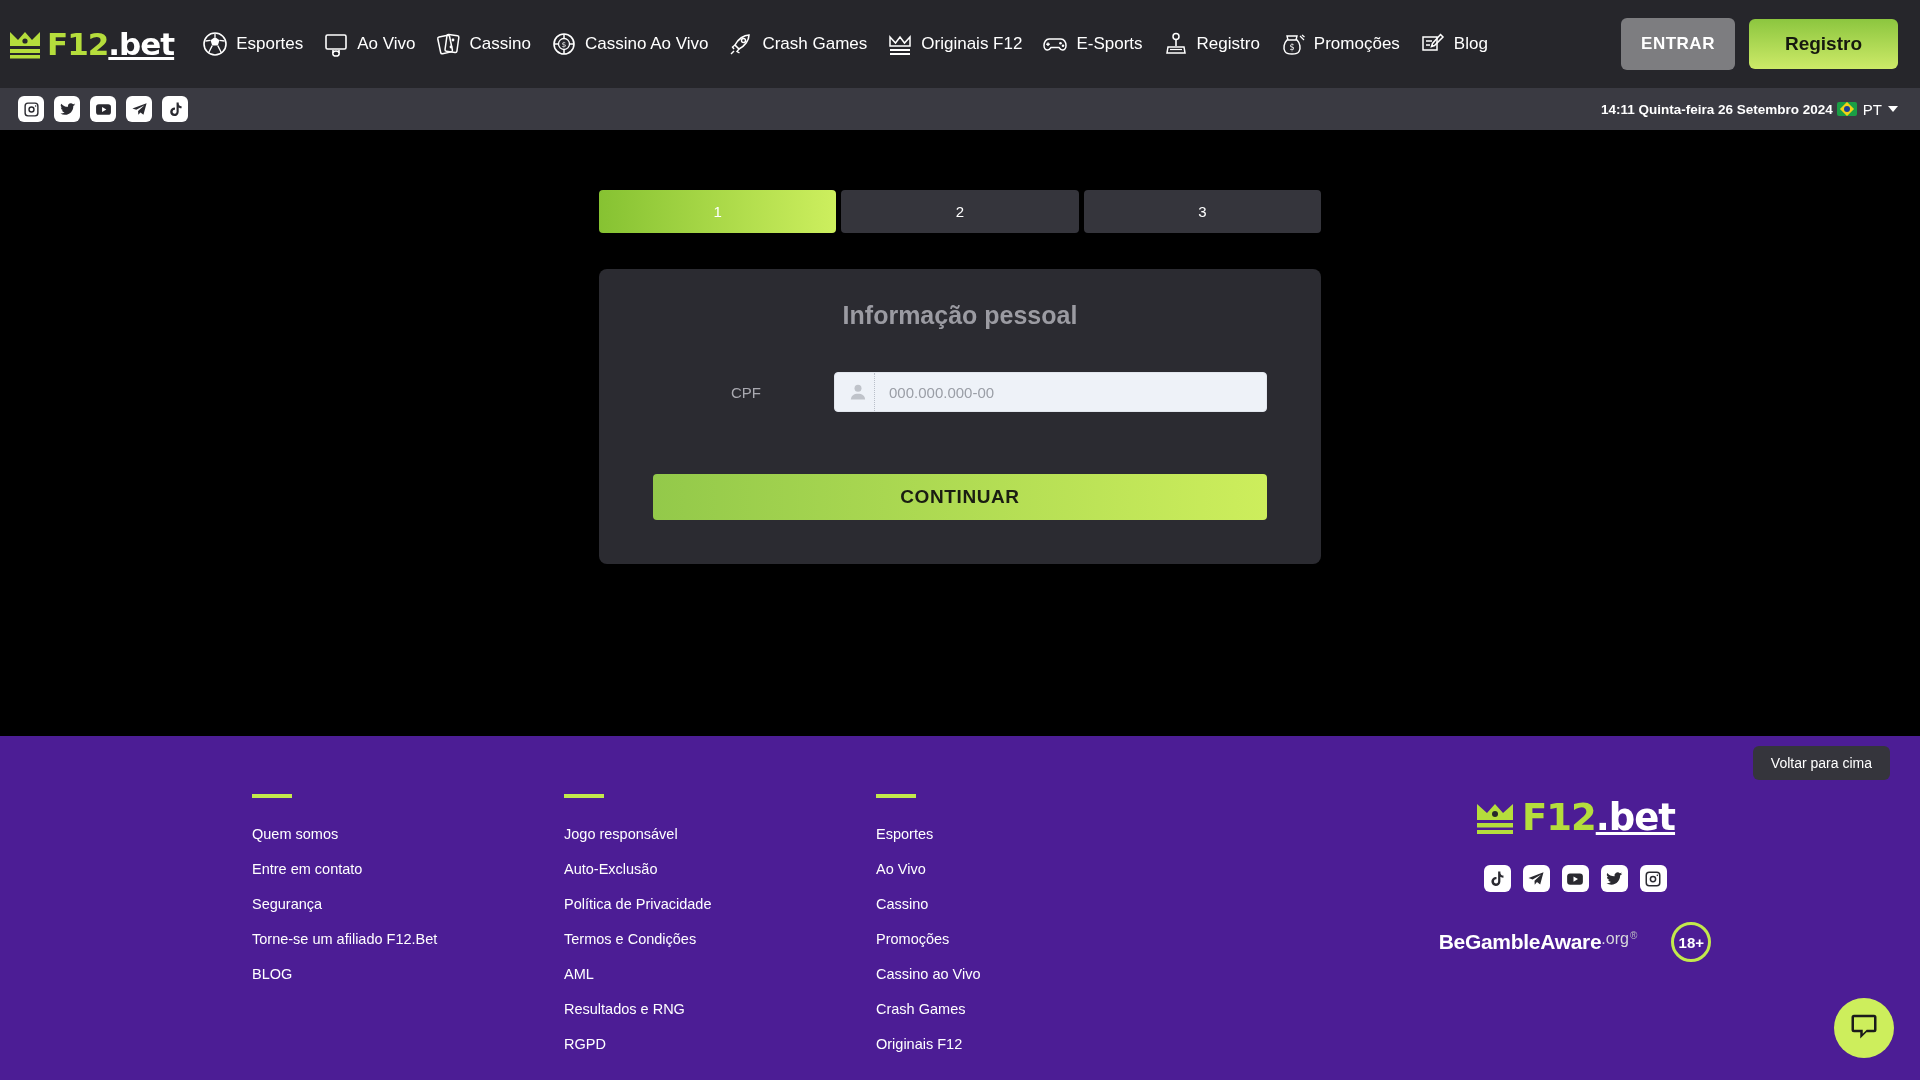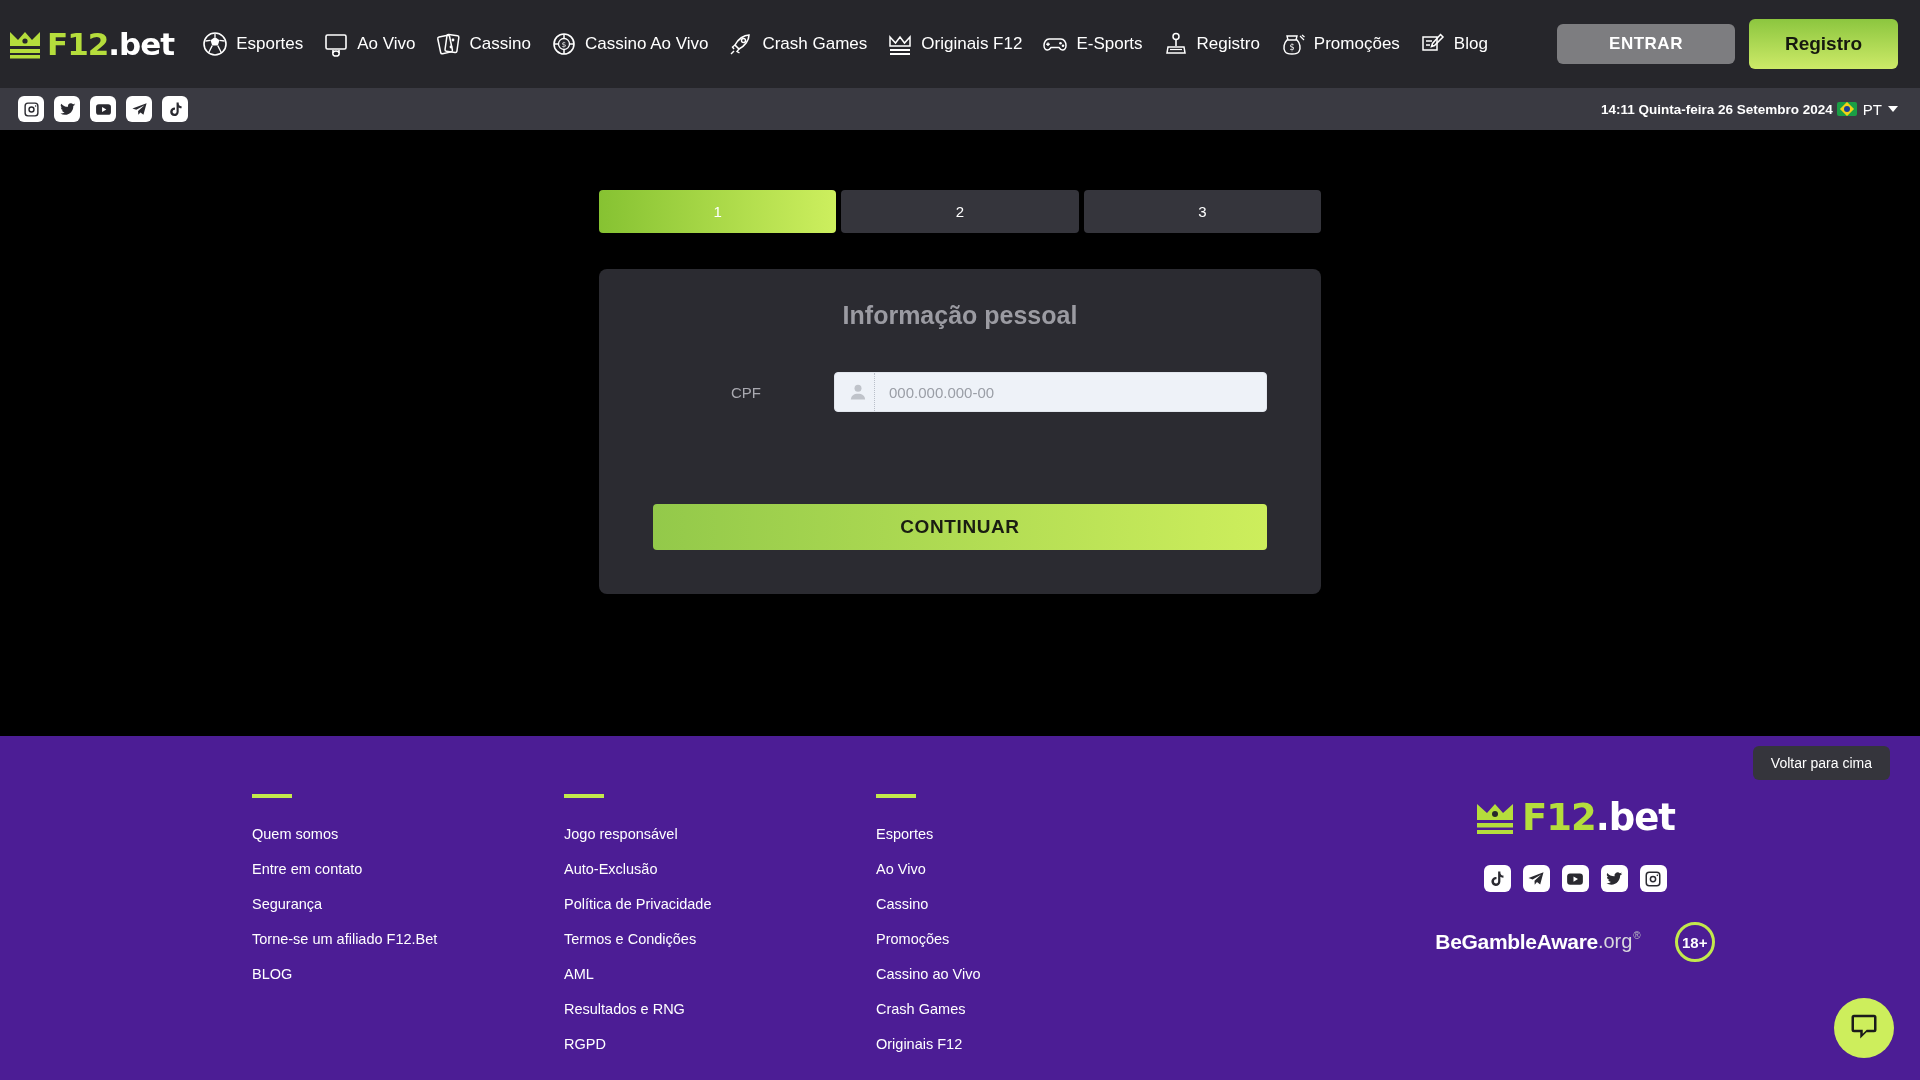--- a/index.html
+++ b/index.html
@@ -19,35 +19,35 @@
     padding: 0 22px 0 8px;
     position: relative;
   }
   .brand { display: flex; align-items: center; margin-right: 18px; flex: 0 0 auto; }
   .logo-mark { width: 34px; height: 30px; margin-right: 5px; }
   .logo-text {
     font-size: 31px; font-weight: bold; letter-spacing: -1px;
     font-family: "DejaVu Sans", sans-serif;
   }
   .logo-f12 { color: #b5dd3c; }
-  .logo-bet { color: #ffffff; }
+  .logo-bet { color: #ffffff; text-decoration: underline; }
 
   .navitems { display: flex; align-items: center; flex: 1 1 auto; }
   .navitem {
     display: flex; align-items: center; gap: 8px;
     padding: 6px 10px; cursor: pointer; white-space: nowrap;
   }
   .navitem .lbl { color: #fff; font-size: 17px; }
   .navicon { width: 26px; height: 26px; display: block; flex: 0 0 auto; }
 
   .navbtns { display: flex; align-items: center; gap: 14px; flex: 0 0 auto; }
   .btn-entrar {
     background: #7d7d80; color: #fff; border: none;
     font-size: 17px; font-weight: bold; letter-spacing: .5px;
-    padding: 0 52px; height: 40px; border-radius: 6px; cursor: pointer;
+    padding: 0 20px; height: 52px; border-radius: 6px; cursor: pointer;
     font-family: "Liberation Sans", sans-serif;
   }
   .btn-registro {
     background: linear-gradient(180deg, #8cc63f 0%, #cdea68 100%);
     color: #16180f; border: none;
     font-size: 19px; font-weight: bold;
     padding: 8px 36px; height: 50px; border-radius: 6px; cursor: pointer;
     font-family: "Liberation Sans", sans-serif;
   }
 
@@ -125,21 +125,21 @@
     border-right: 1px dotted #b9bfc9; flex: 0 0 auto;
   }
   .input-icon svg { width: 20px; height: 20px; fill: #bfc3ca; }
   .cpf-input {
     flex: 1; border: none; outline: none; background: transparent;
     font-size: 15px; color: #333; padding-left: 14px;
     font-family: "Liberation Sans", sans-serif;
   }
   .cpf-input::placeholder { color: #9a9ea6; }
   .continue-btn {
-    display: block; width: 100%; margin-top: 92px; height: 46px;
+    display: block; width: 100%; margin-top: 62px; height: 46px;
     border: none; border-radius: 4px; cursor: pointer;
     background: linear-gradient(90deg, #93c94a 0%, #cdee5c 100%);
     color: #1a1d12; font-size: 19px; font-weight: bold; letter-spacing: .6px;
     font-family: "Liberation Sans", sans-serif;
   }
 
   
   .footer {
     height: 424px; background: #4c1d95; position: relative;
     padding: 58px 6px 0 0;
@@ -165,21 +165,21 @@
   .flogo .logo-text { font-size: 37px; }
   .fsocials { display: flex; gap: 12px; margin-bottom: 30px; }
   .fsoc {
     width: 27px; height: 27px; background: #fff; border-radius: 6px;
     display: flex; align-items: center; justify-content: center; cursor: pointer;
   }
   .fsoc svg { width: 18px; height: 18px; fill: #2a2a30; }
   .gamble-row { display: flex; align-items: center; gap: 34px; }
   .bga { display: flex; align-items: flex-start; }
   .bga-txt { font-size: 21px; color: #ffffff; font-weight: bold; letter-spacing: -.3px; }
-  .bga-org { font-size: 20px; color: #d8d8dc; font-weight: normal; text-align: right; }
+  .bga-org { font-size: 16px; color: #d8d8dc; font-weight: normal; text-align: right; }
   .bga-reg { font-size: 10px; color: #bdbdc2; margin-left: 1px; }
   .age18 {
     width: 40px; height: 40px; border-radius: 50%;
     border: 3px solid #c3e94c; display: flex; align-items: center; justify-content: center;
     color: #fff; font-size: 15px; font-weight: bold;
   }
   .backtop {
     position: absolute; right: 30px; top: 10px;
     background: #35353c; color: #fff; border: none;
     padding: 0 18px; height: 34px; border-radius: 6px; font-size: 14px;

